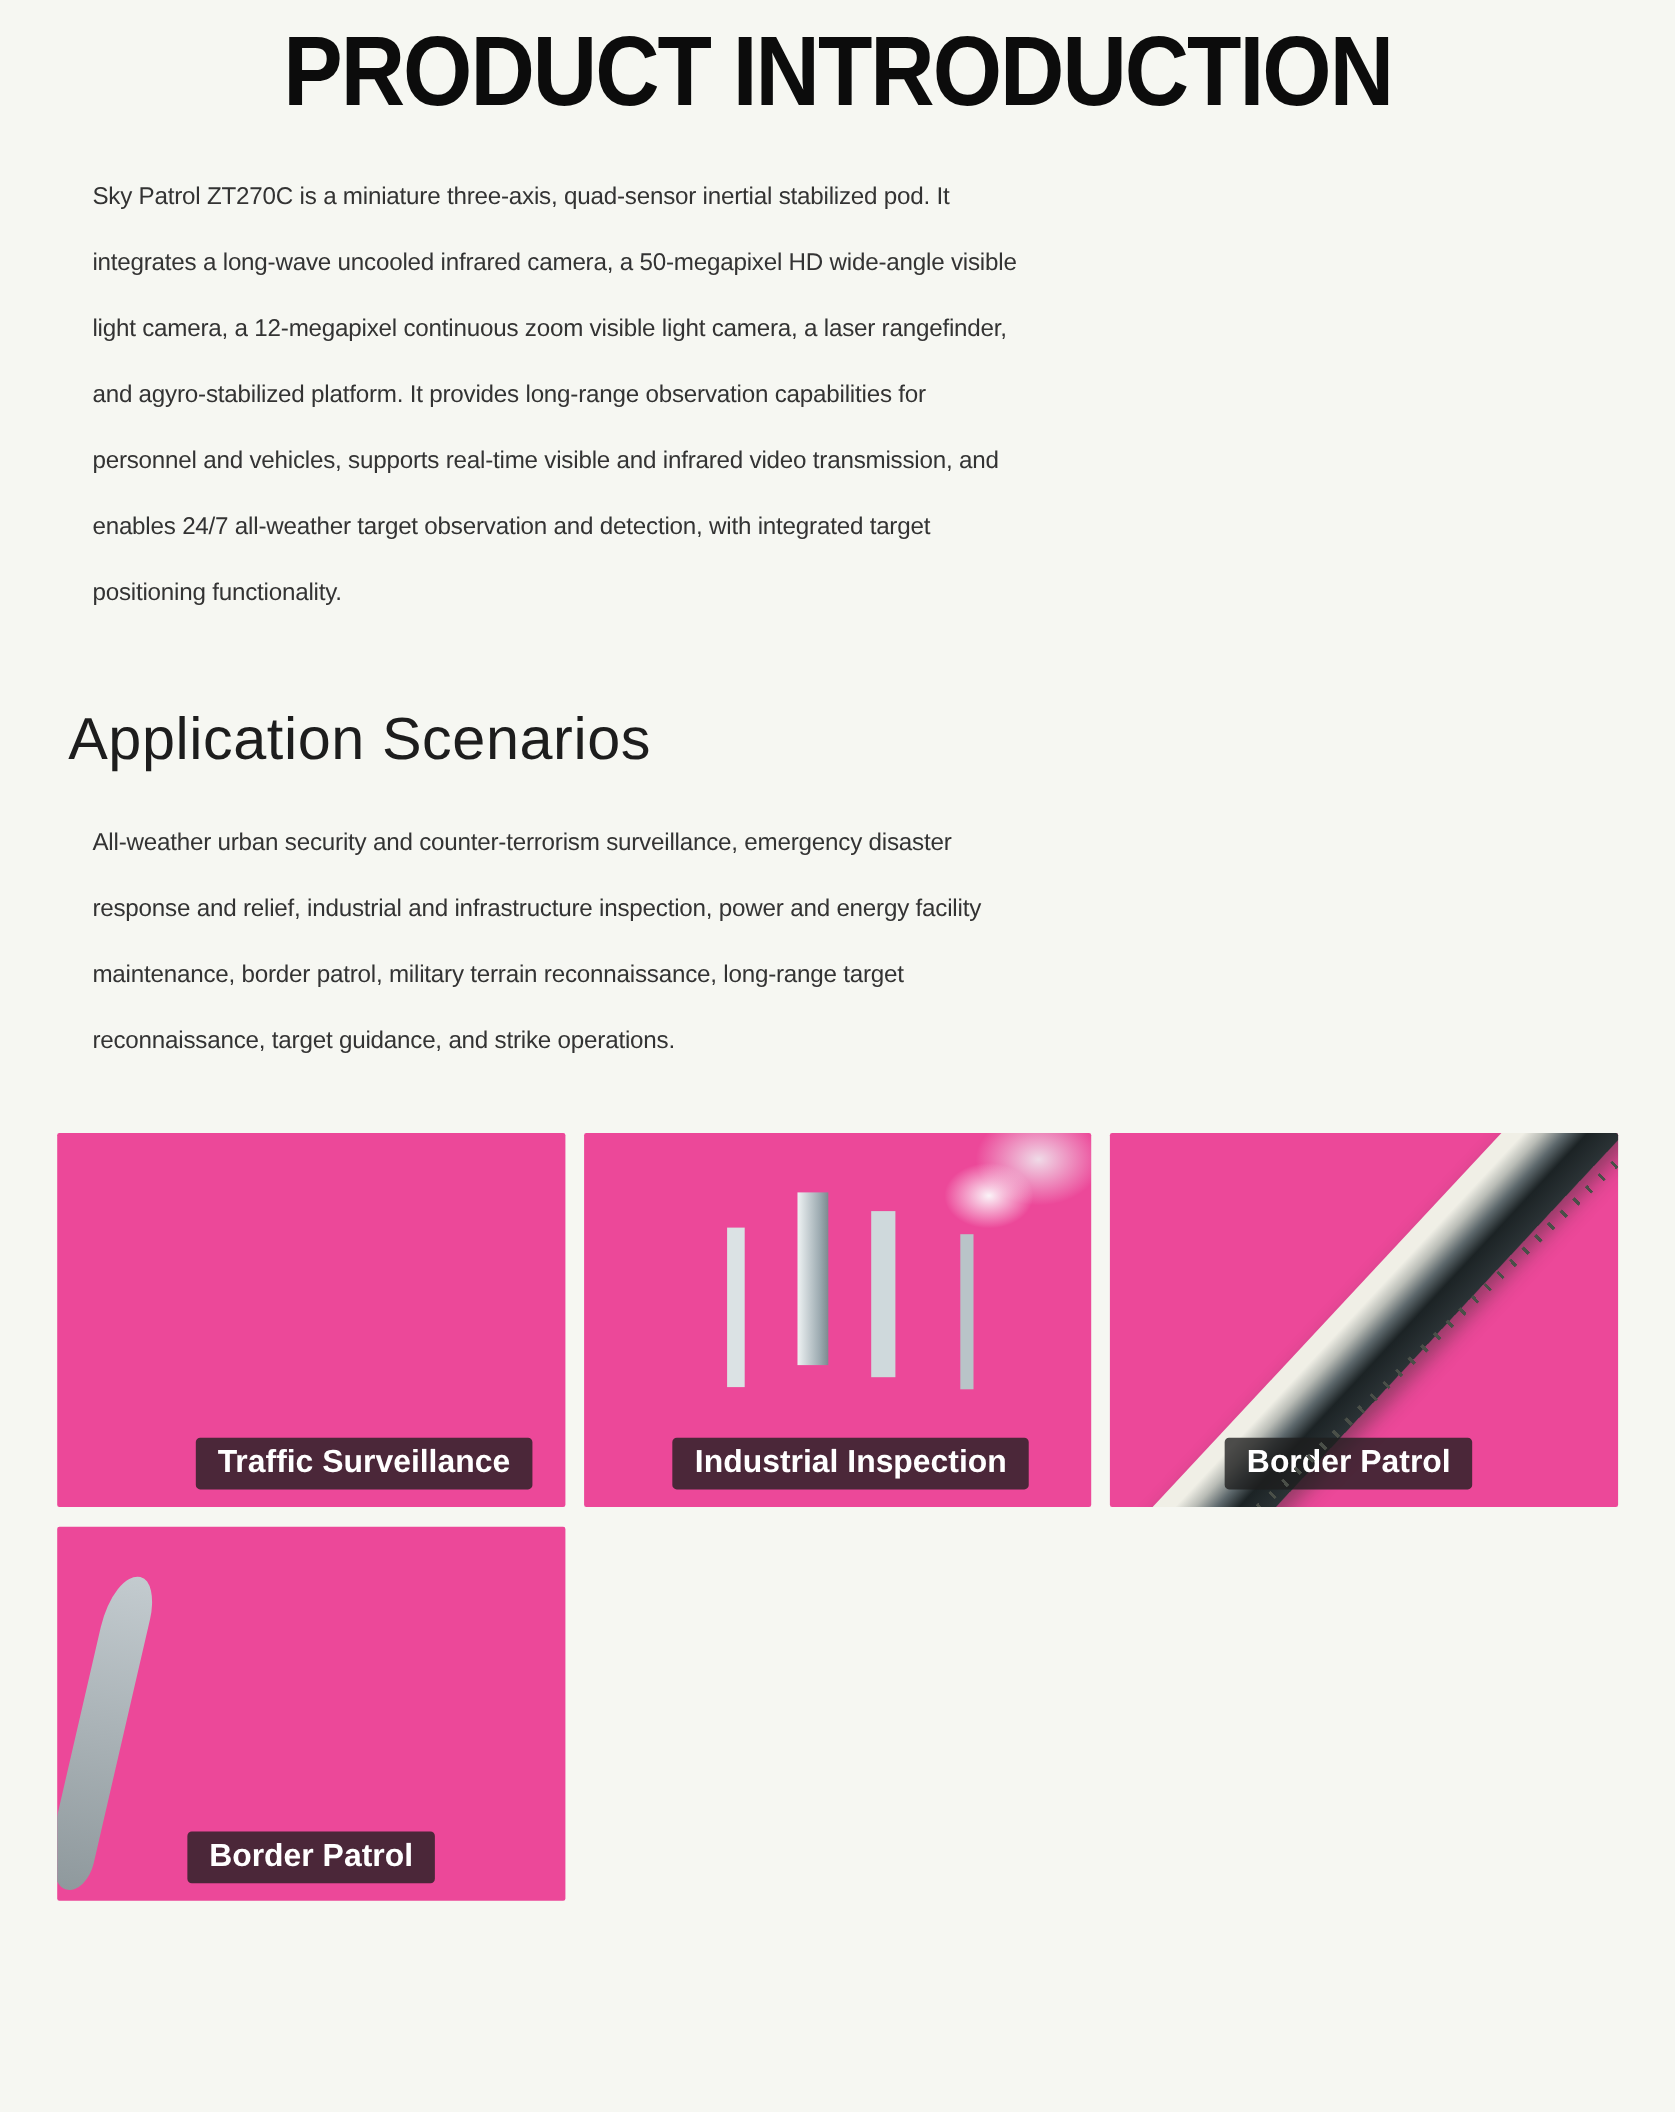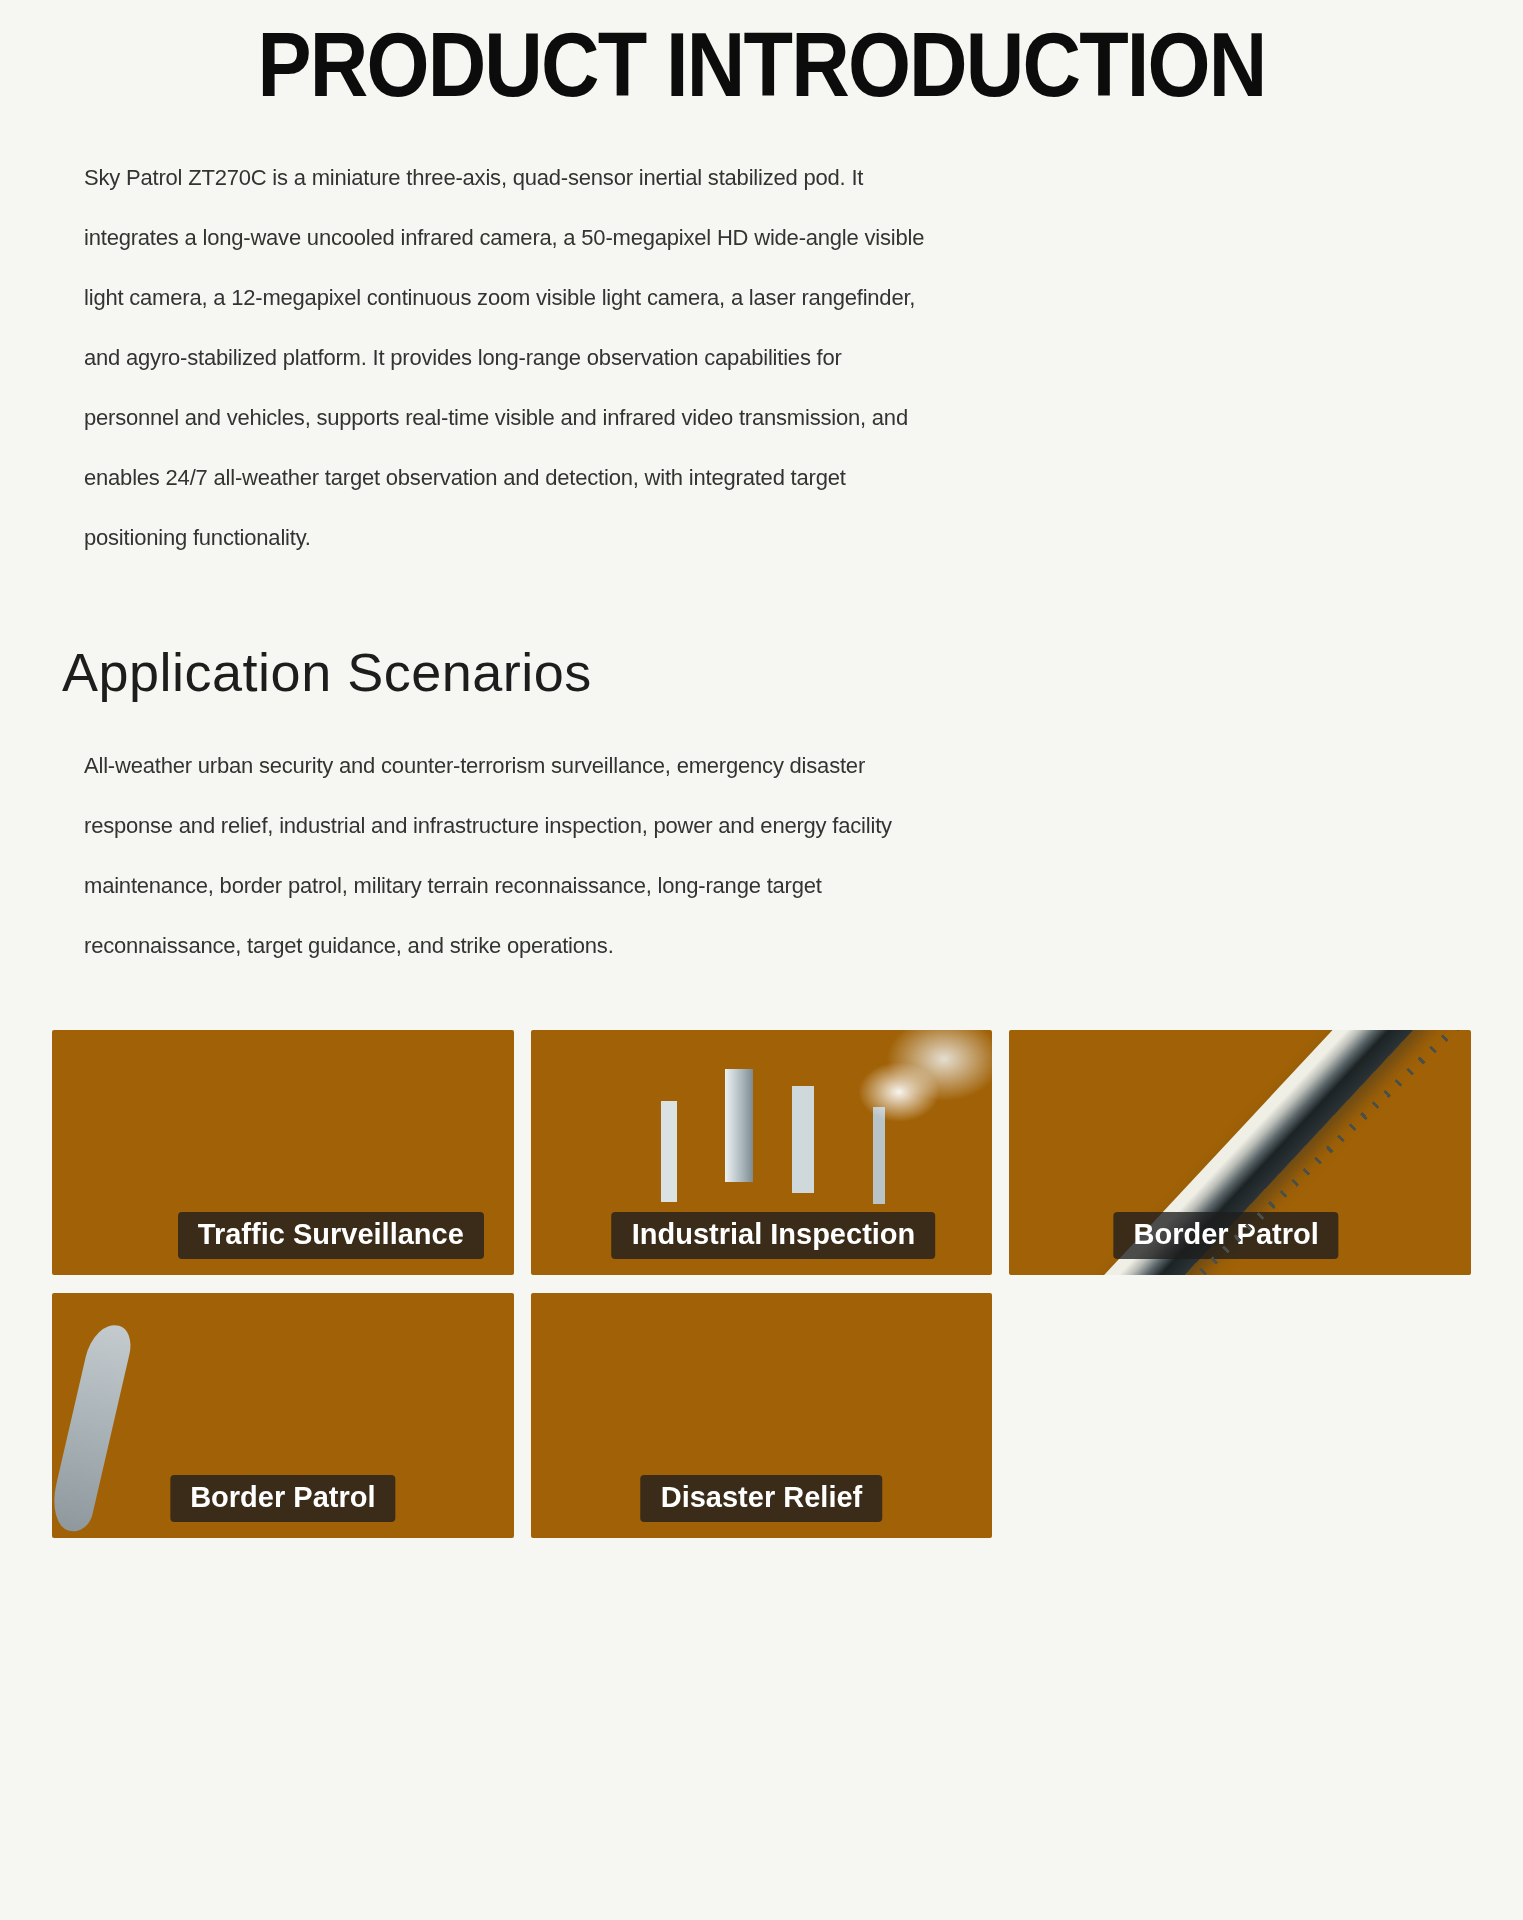--- a/index.html
+++ b/index.html
@@ -53,24 +53,24 @@
   .para-scenarios{margin-top:31px;}
   .grid{
     margin-top:54px;
     display:grid;
     grid-template-columns:repeat(3,1fr);
     gap:18px 17px;
   }
   figure.cell{
     margin:0;
     position:relative;
-    height:245px;
+    height:340px;
     overflow:hidden;
     border-radius:2px;
-    background:#a16207;
+    background:#ec4899;
   }
   .scene-label{
     position:absolute;
     bottom:16px;
     left:50%;
     transform:translateX(-50%);
     background:var(--label-bg);
     color:var(--label-text);
     font-size:29px;
     font-weight:700;
@@ -197,17 +197,14 @@
       </figure>
       <figure class="cell scene-industrial-plant">
         <figcaption class="scene-label" style="transform: translateX(calc(-50% + 0px)); margin-left: 12px;">Industrial Inspection</figcaption>
       </figure>
       <figure class="cell scene-border-wall-desert">
         <figcaption class="scene-label" style="transform: translateX(calc(-50% - 14px));">Border Patrol</figcaption>
       </figure>
       <figure class="cell scene-flooded-valley">
         <figcaption class="scene-label" style="transform: translateX(calc(-50% + 0px));">Border Patrol</figcaption>
       </figure>
-      <figure class="cell scene-night-industrial">
-        <figcaption class="scene-label" style="transform: translateX(calc(-50% + 0px));">Disaster Relief</figcaption>
-      </figure>
     </div>
 </div>
 
 </body></html>

